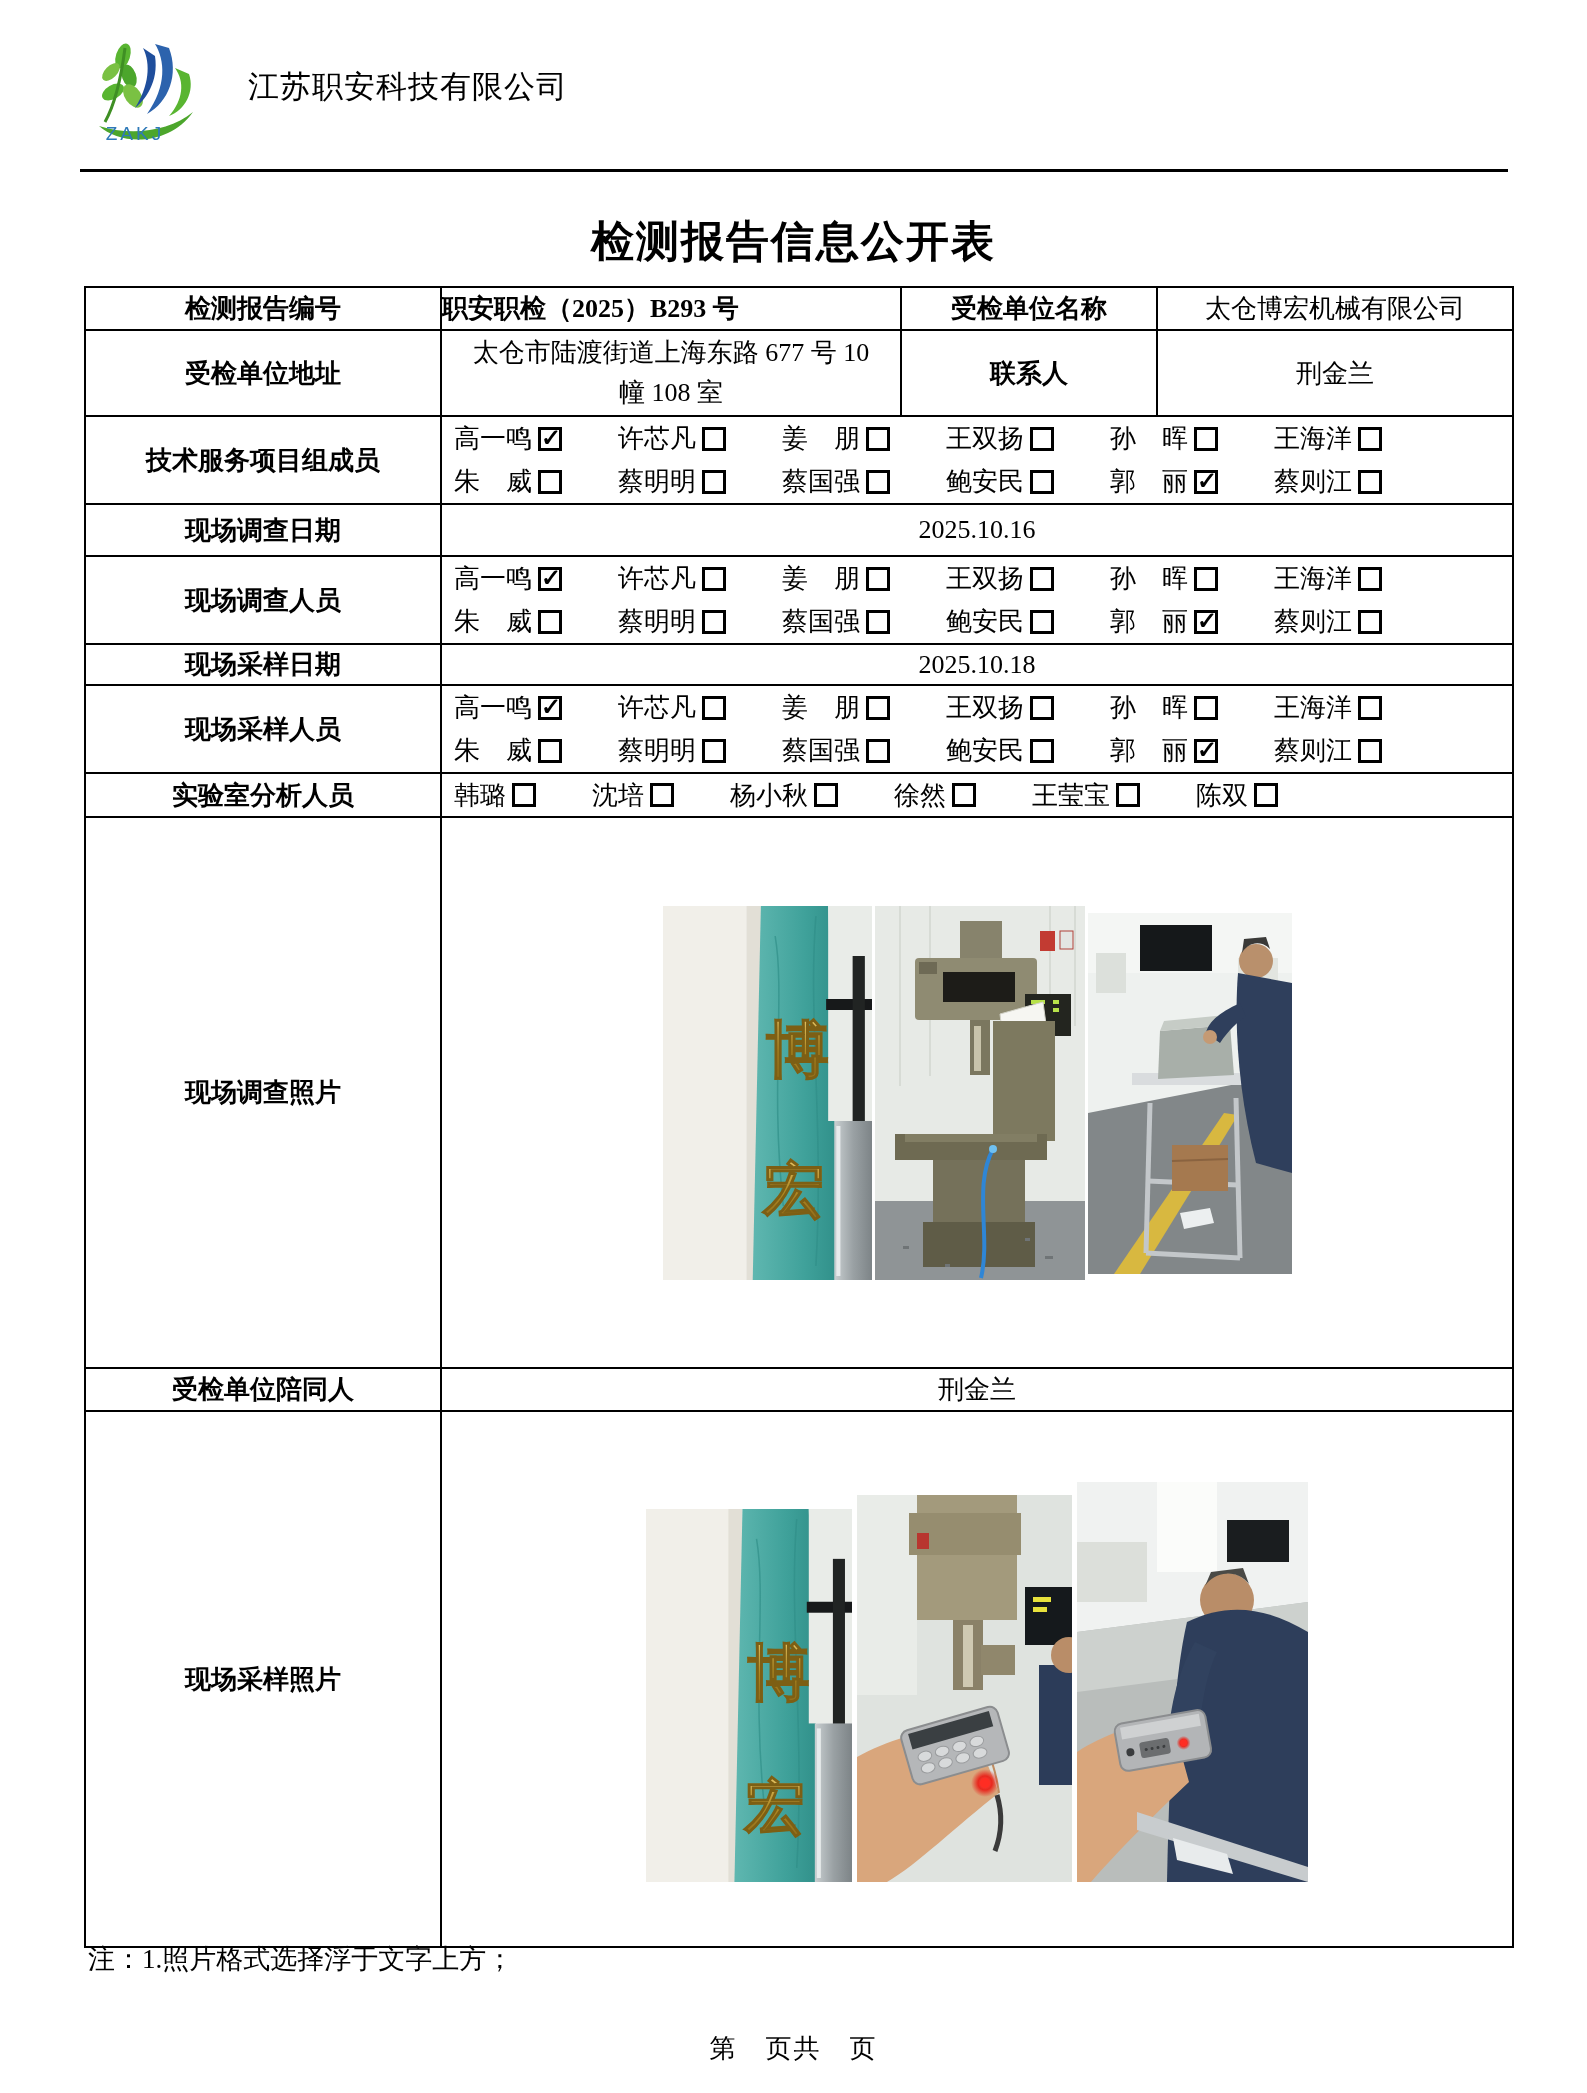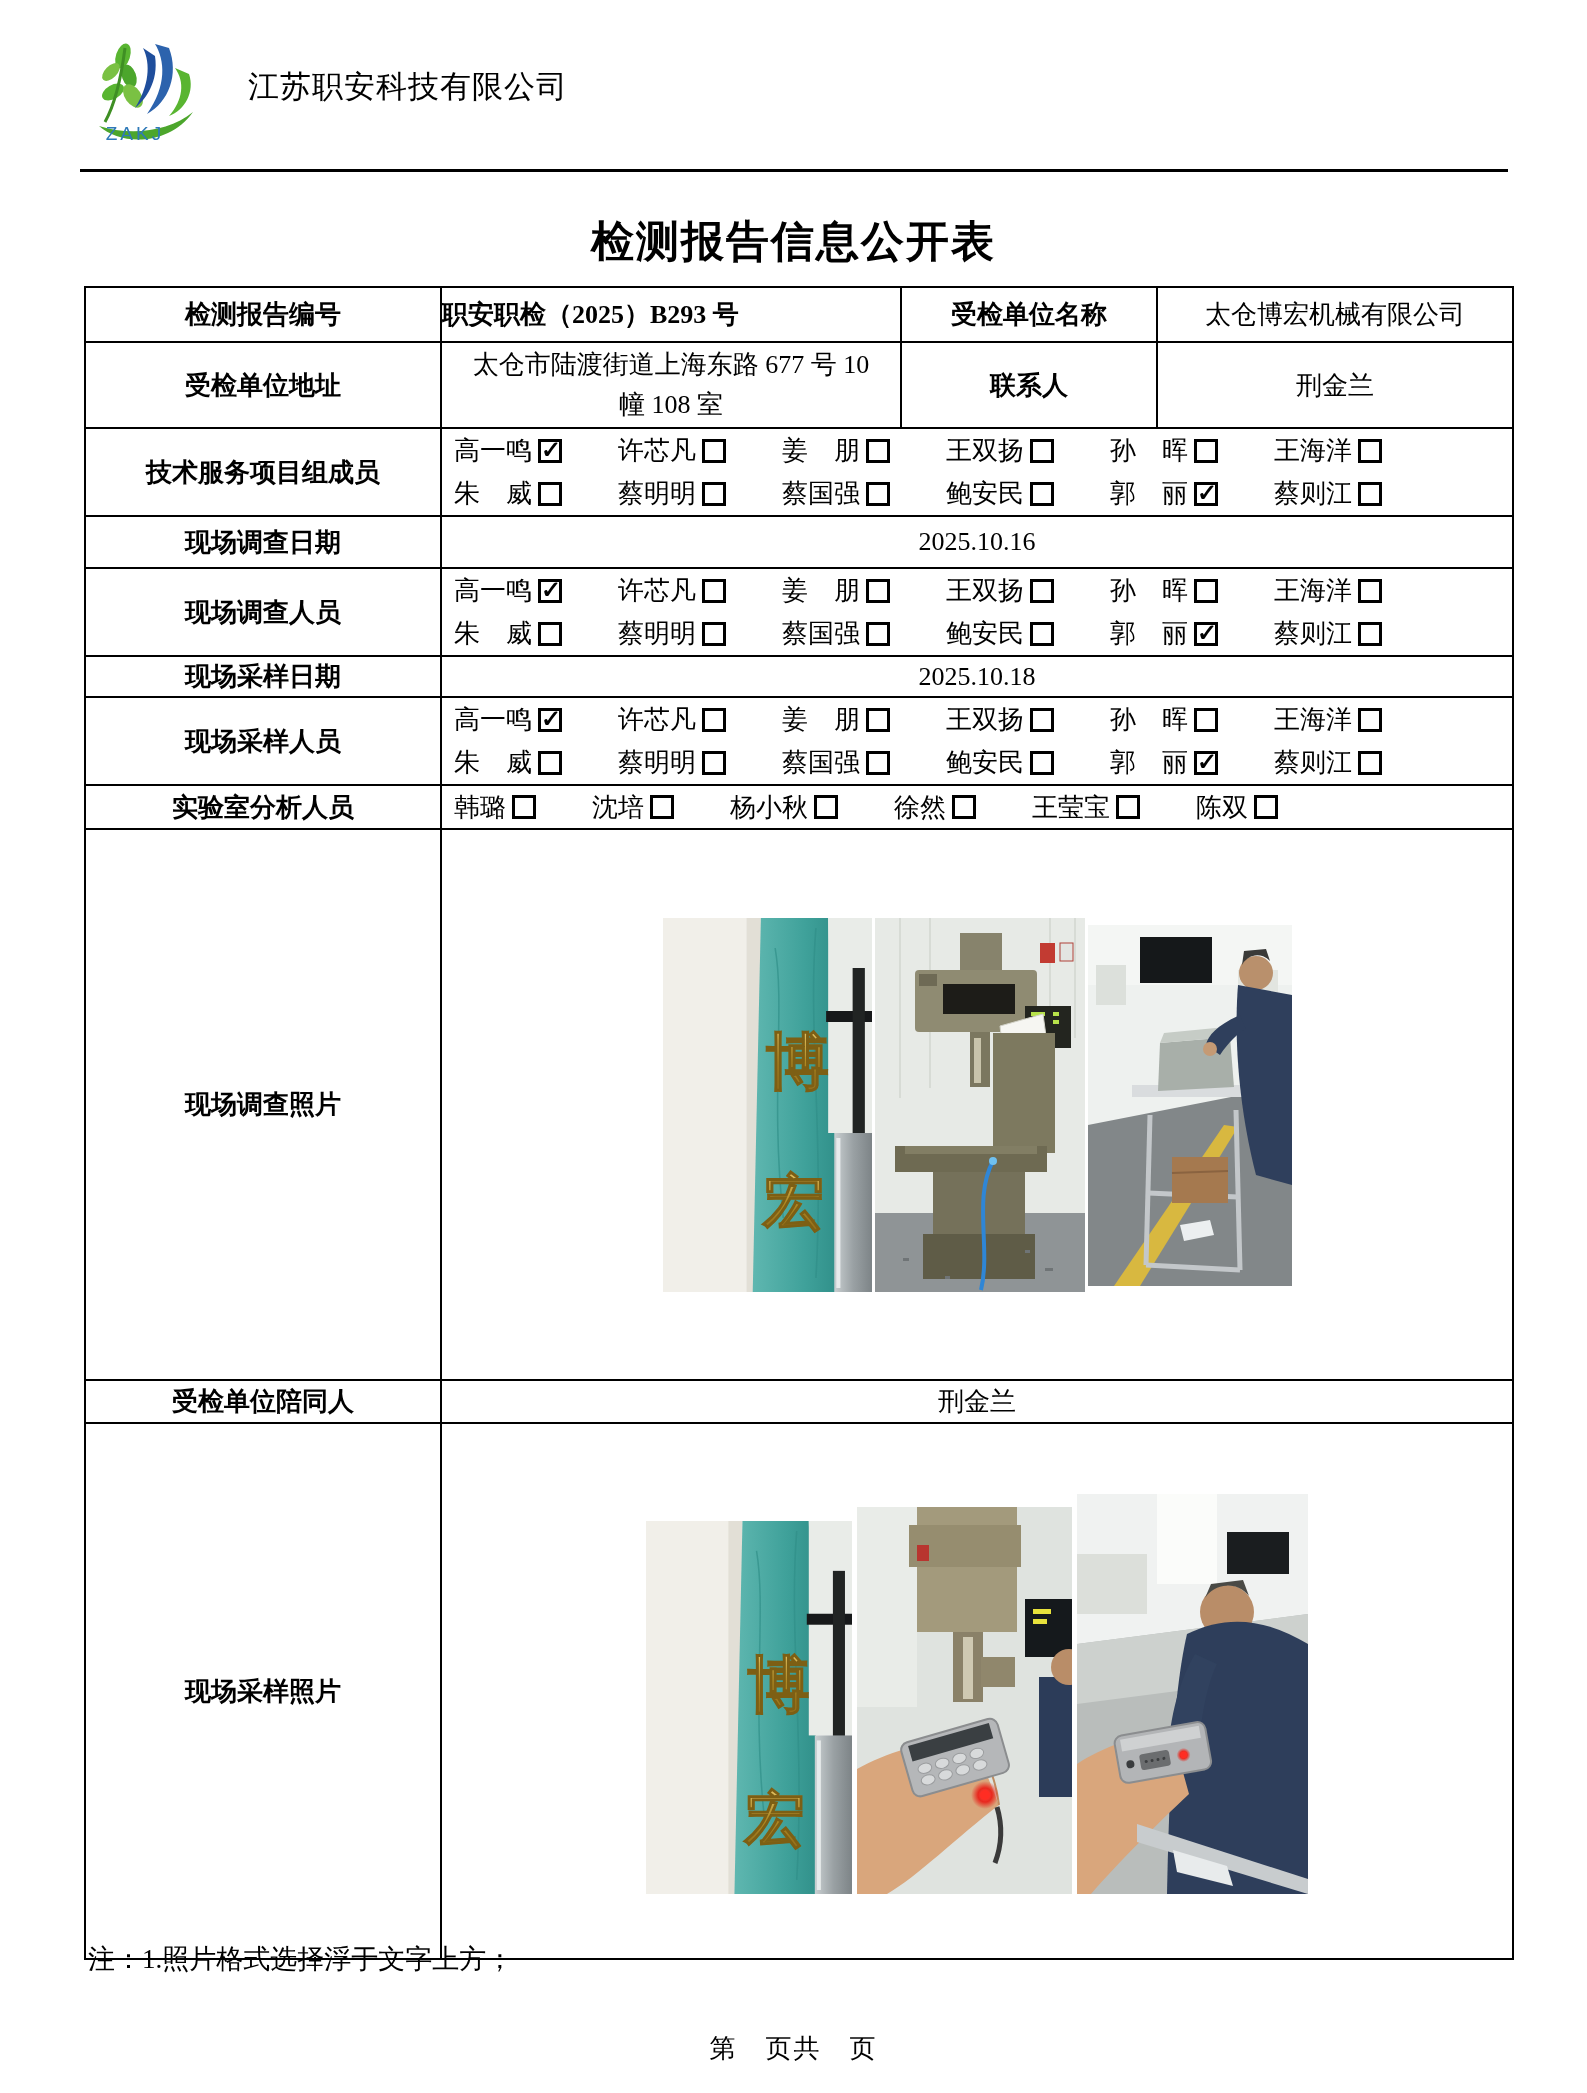--- a/index.html
+++ b/index.html
@@ -67,21 +67,21 @@
   <div class="doc-title">检测报告信息公开表</div>
 
   <table class="main">
     <colgroup>
         <col style="width:356px">
         <col style="width:460px">
         <col style="width:256px">
         <col style="width:356px">
       </colgroup>
     <tbody>
-        <tr style="height:55px">
+        <tr style="height:43px">
       <td class="lbl">检测报告编号</td>
       <td class="val-l">职安职检（2025）B293 号</td>
       <td class="lbl">受检单位名称</td>
       <td class="val-c">太仓博宏机械有限公司</td>
     </tr>
     <tr style="height:86px">
       <td class="lbl">受检单位地址</td>
       <td class="val-c">
         <div class="addr">
           <div>太仓市陆渡街道上海东路 677 号 10</div>

